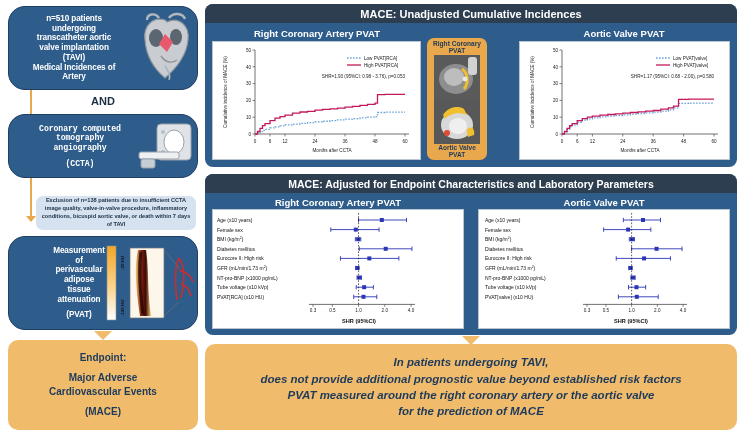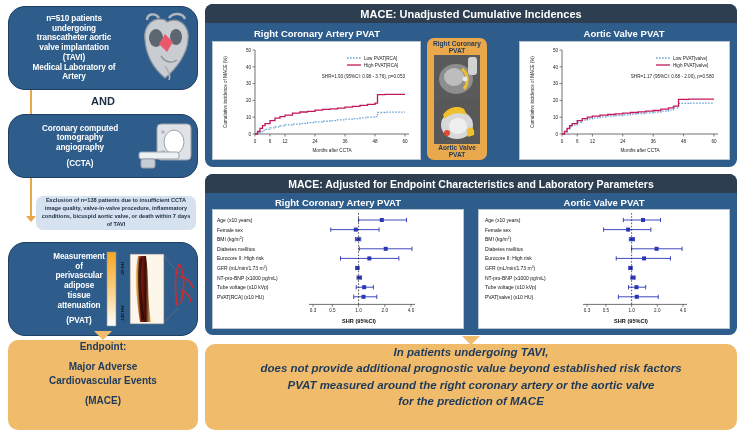--- a/index.html
+++ b/index.html
@@ -49,20 +49,21 @@
     align-items: center;
     justify-content: center;
     padding: 3px 5px;
   }
   .orange-card {
     background: #f0bb6b;
     border-radius: 10px;
     color: #1d3a5c;
     font-weight: bold;
     display: flex;
+    align-items: center;
     justify-content: center;
     text-align: center;
   }
   .arrow-down {
     width: 0; height: 0;
     border-left: 9px solid transparent;
     border-right: 9px solid transparent;
     border-top: 9px solid #f0bb6b;
   }
   .arrow-down-sm {
@@ -138,42 +139,42 @@
 </head>
 <body>
 
 <div class="abs navy-card" style="left:8px; top:6px; width:190px; height:84px;">
   <div class="txt" style="flex:1; font-size:8.2px; padding-left:4px;">
     <div>n=510 patients</div>
     <div>undergoing</div>
     <div>transcatheter aortic</div>
     <div>valve implantation</div>
     <div>(TAVI)</div>
-    <div>Medical Laboratory of</div>
+    <div>Medical Incidences of</div>
     <div>Artery</div>
   </div>
   <div style="width:62px; height:76px;">
     <svg viewBox="0 0 62 76" width="62" height="76">
       <path d="M30 10 C18 6, 8 16, 10 30 C11 44, 18 58, 30 68 C42 58, 52 44, 53 30 C55 16, 44 6, 32 12 Z" fill="#c9cdd2" stroke="#8d949c" stroke-width="1.2"></path>
       <ellipse cx="21" cy="28" rx="7" ry="9" fill="#5c6670"></ellipse>
       <ellipse cx="41" cy="27" rx="6" ry="8" fill="#5c6670"></ellipse>
       <path d="M30 24 L38 32 L32 42 L24 34 Z" fill="#e8596b"></path>
       <path d="M26 46 C30 52, 36 54, 42 50" stroke="#8d949c" stroke-width="1.4" fill="none"></path>
       <path d="M34 8 C38 2, 48 3, 50 9" stroke="#b0b6bd" stroke-width="2.4" fill="none"></path>
       <path d="M24 8 C20 2, 12 4, 12 10" stroke="#b0b6bd" stroke-width="2.4" fill="none"></path>
       <path d="M30 56 C34 62, 36 66, 34 70" stroke="#aeb4bb" stroke-width="1.6" fill="none"></path>
     </svg>
   </div>
 </div>
 
 <div class="abs connector" style="left:30px; top:90px; height:24px;"></div>
 <div class="abs and-label" style="left:8px; top:95px; width:190px;">AND</div>
 
 <div class="abs navy-card" style="left:8px; top:114px; width:190px; height:64px;">
-  <div class="txt" style="flex:1; font-size:8.2px; padding-left:16px;">
+  <div class="txt" style="flex:1; font-size:8.2px; padding-left:16px;font-family:Liberation Mono, monospace;">
     <div>Coronary computed</div>
     <div>tomography</div>
     <div>angiography</div>
     <div style="height:6px;"></div>
     <div>(CCTA)</div>
   </div>
   <div style="width:62px; height:56px;">
     <svg viewBox="0 0 62 56" width="62" height="56">
       <rect x="22" y="6" width="34" height="36" rx="4" fill="#dfe3e8" stroke="#9aa1a9" stroke-width="1"></rect>
       <ellipse cx="39" cy="24" rx="10" ry="12" fill="#ffffff" stroke="#9aa1a9" stroke-width="1"></ellipse>
@@ -183,21 +184,21 @@
       <rect x="6" y="41" width="14" height="9" rx="2" fill="#c7cdd4" stroke="#9aa1a9" stroke-width="1"></rect>
     </svg>
   </div>
 </div>
 
 <div class="abs connector" style="left:30px; top:178px; height:38px;"></div>
 <div class="abs arrow-down-sm" style="left:26px; top:216px;"></div>
 
 <div class="abs excl-box" style="left:36px; top:196px; width:160px; height:34px;">Exclusion of n=138 patients due to insufficient CCTA image quality, valve-in-valve procedure, inflammatory conditions, bicuspid aortic valve, or death within 7 days of TAVI</div>
 
-<div class="abs navy-card" style="left:8px; top:242px; width:190px; height:94px;padding-left:40px;">
+<div class="abs navy-card" style="left:8px; top:236px; width:190px; height:94px;padding-left:40px;">
   <div class="txt" style="flex:1; font-size:8.2px; padding-left:4px;">
     <div>Measurement of</div>
     <div>perivascular</div>
     <div>adipose tissue</div>
     <div>attenuation</div>
     <div style="height:6px;"></div>
     <div>(PVAT)</div>
   </div>
   <div style="width:92px; height:86px; position:relative;">
     <svg viewBox="0 0 92 86" width="92" height="86">

